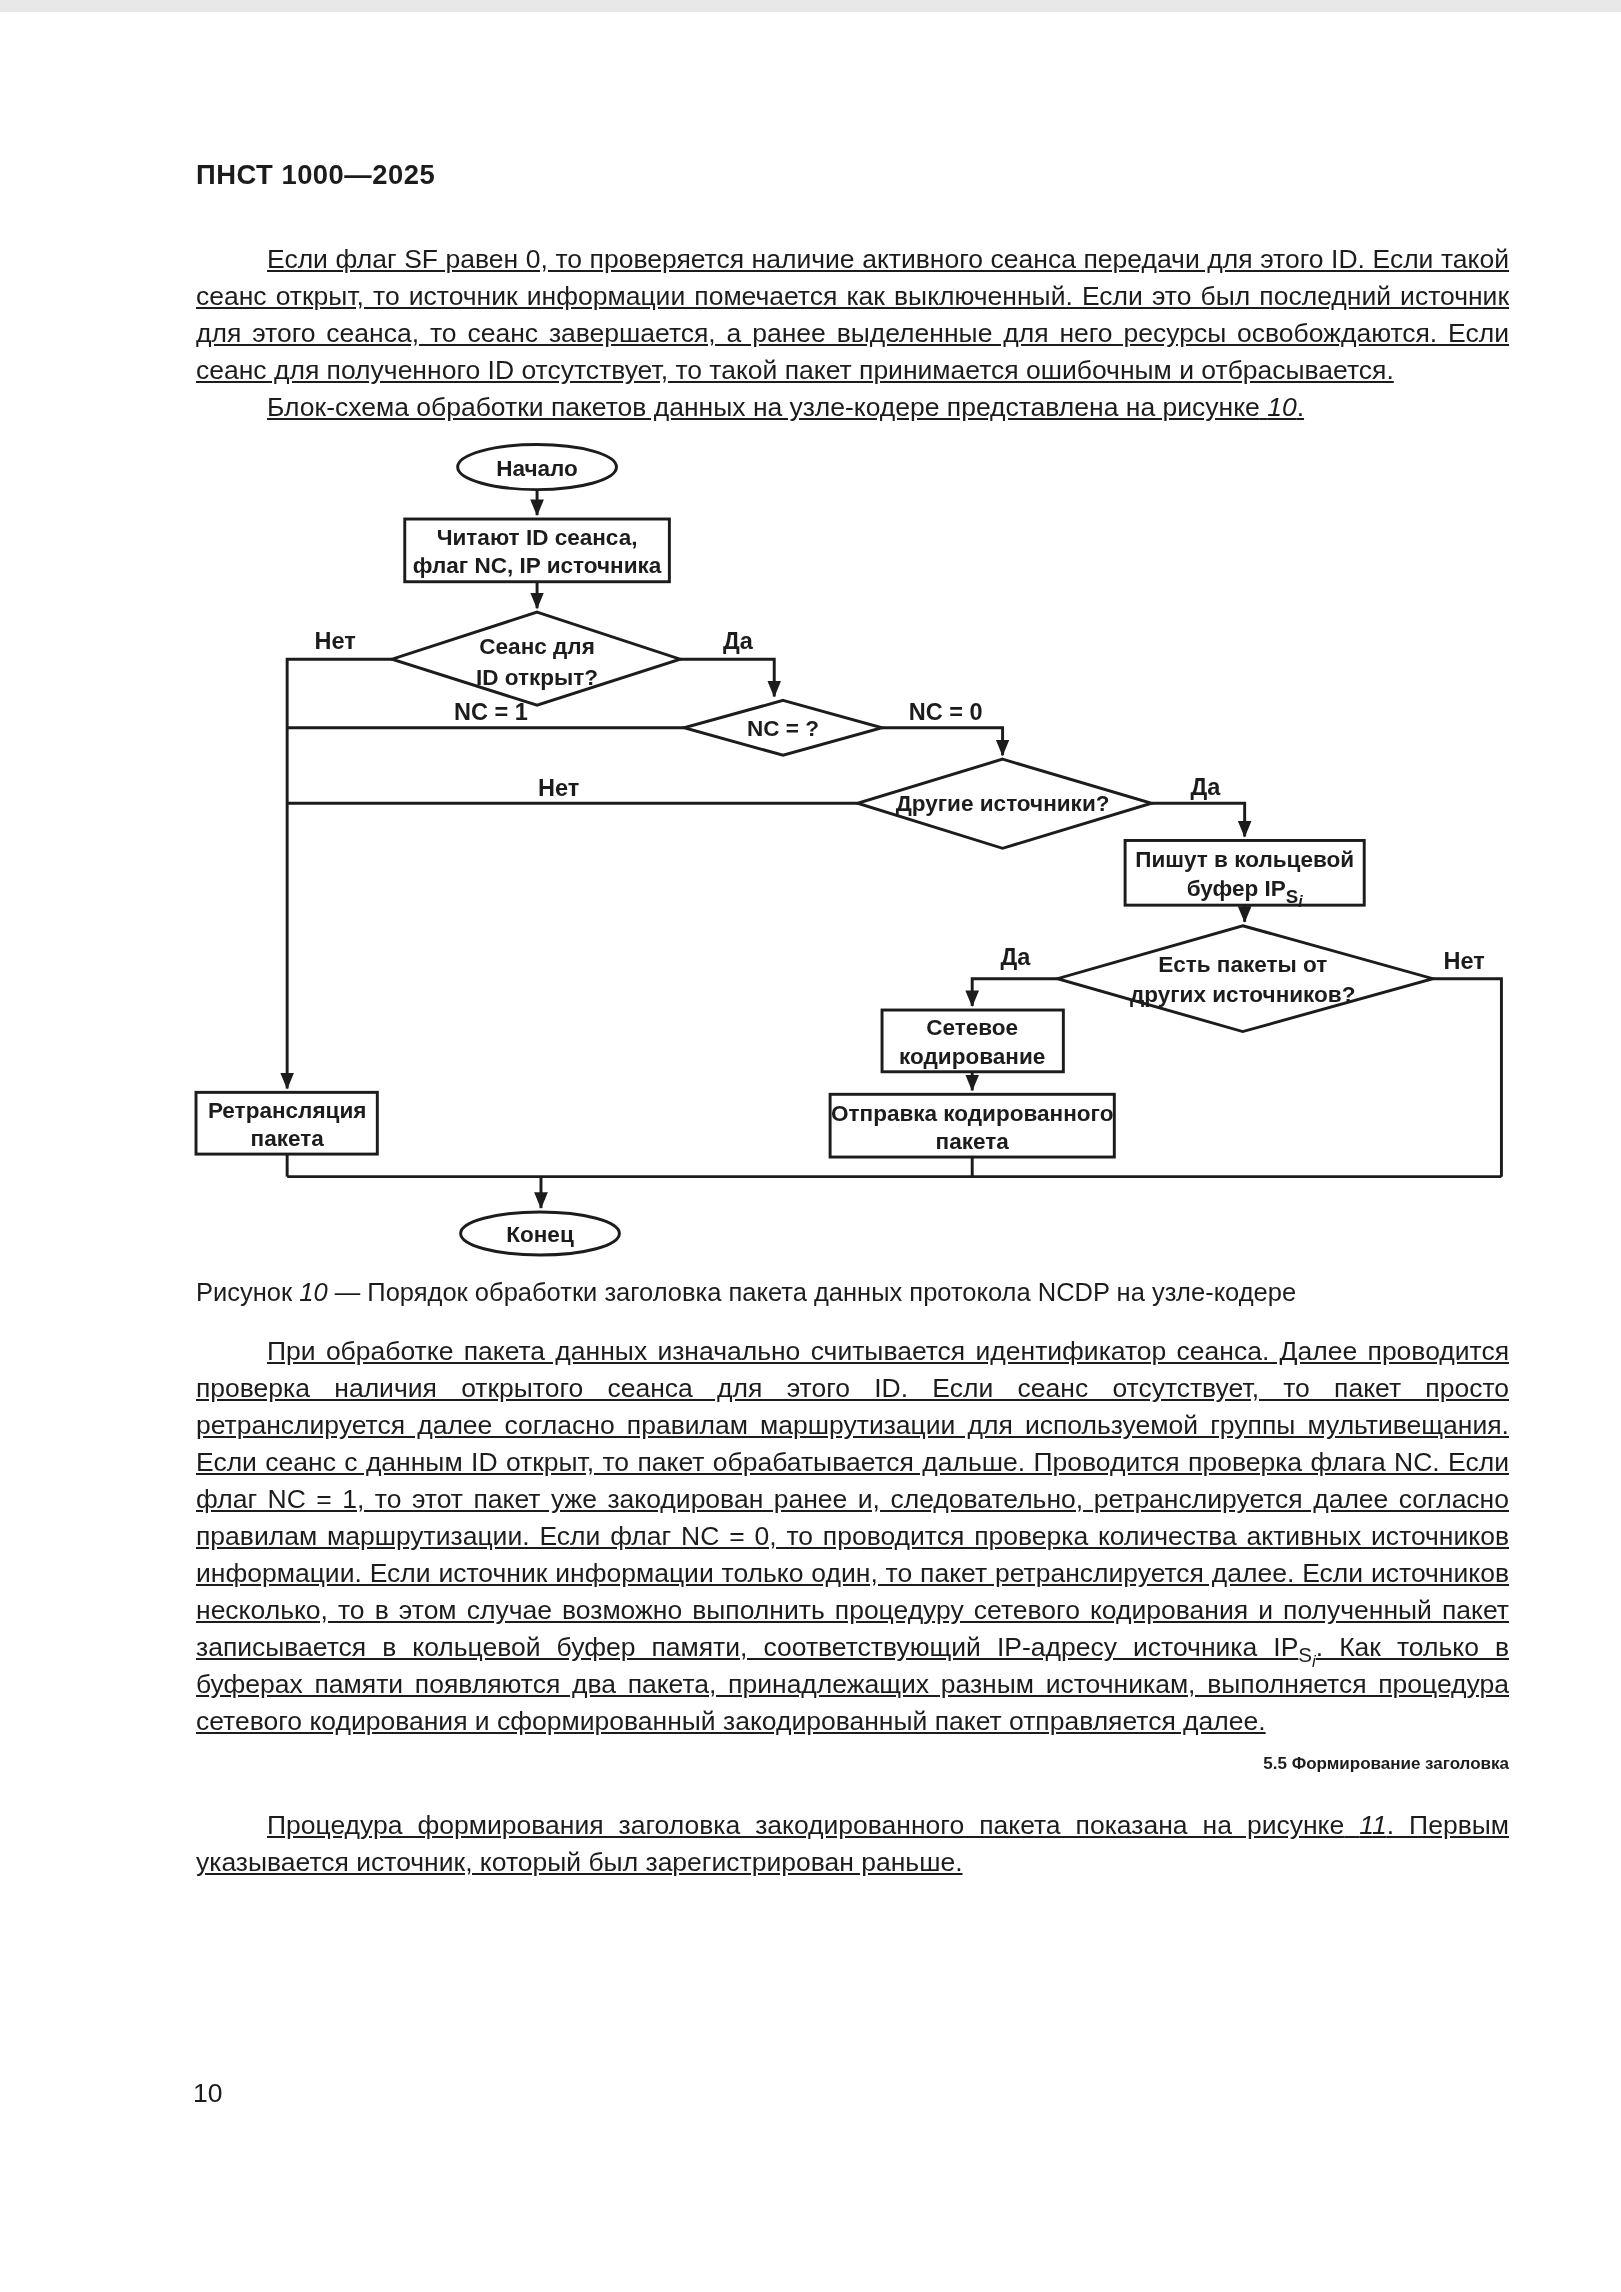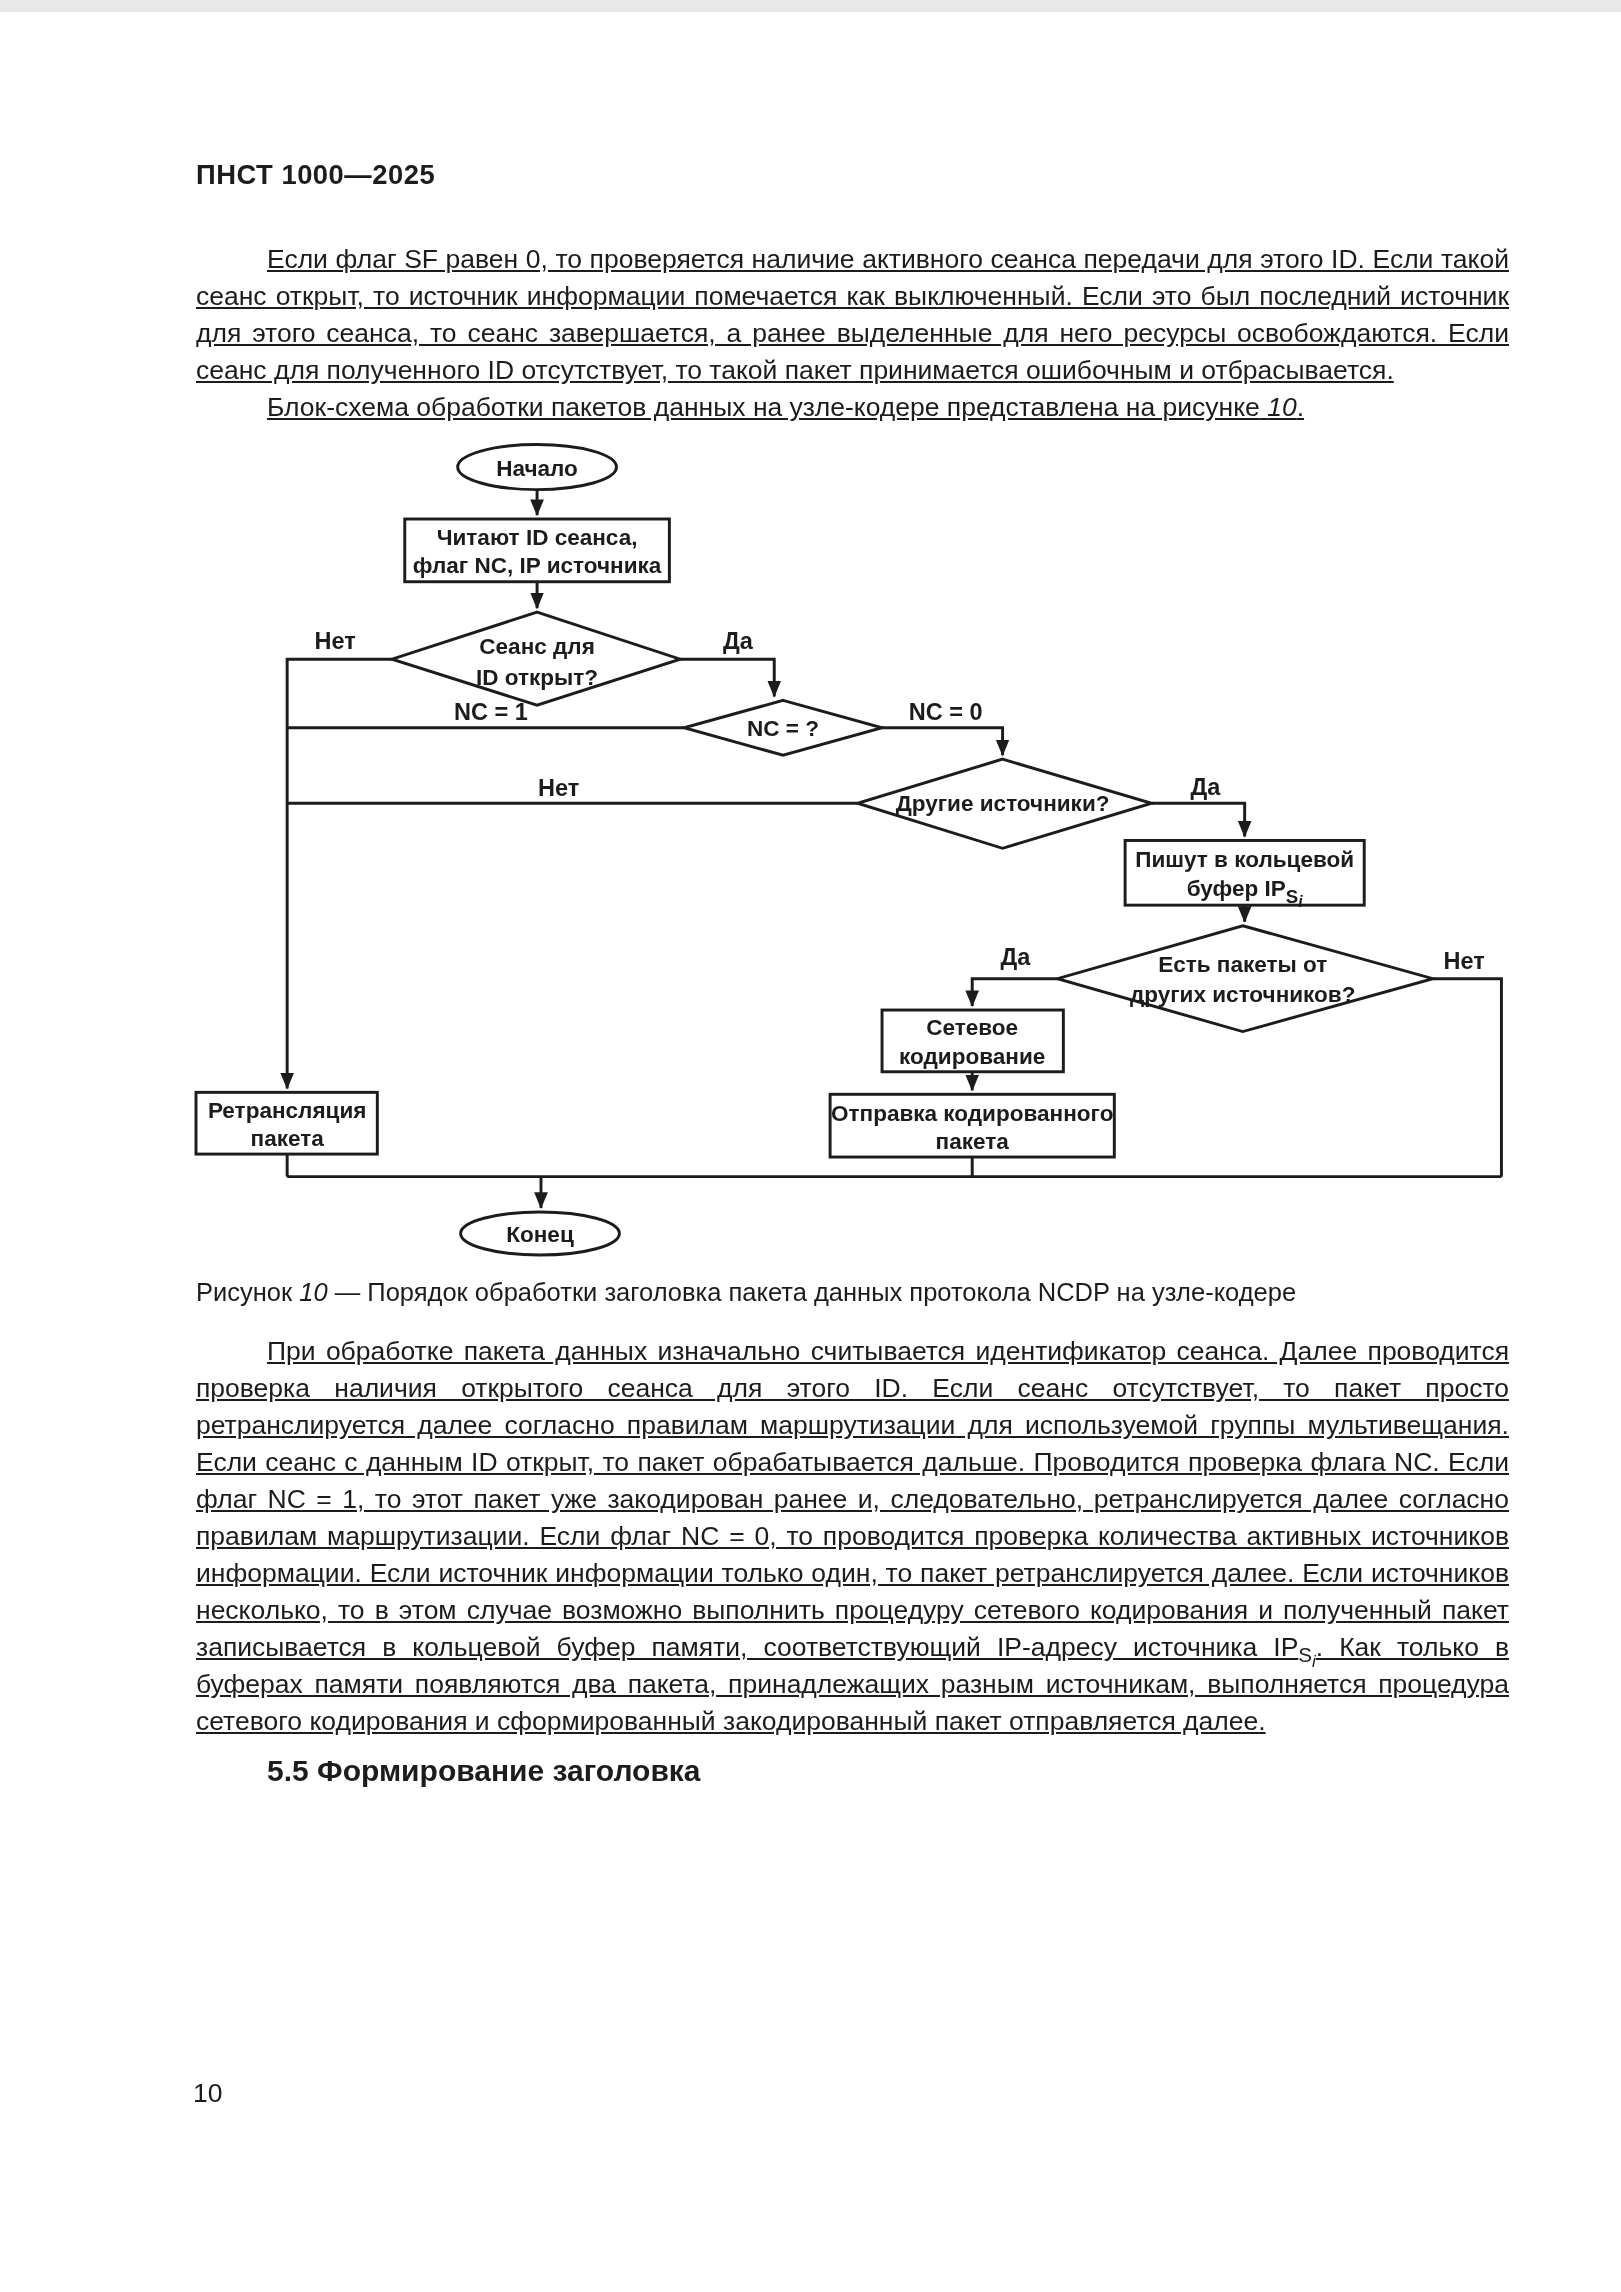--- a/index.html
+++ b/index.html
@@ -27,21 +27,21 @@
   .after-figure { top:1321px; }
   .closing { top:1795px; }
   .fig-caption {
     position:absolute; left:196px; width:1313px; top:1266px;
     font-size:25.5px; text-align:left;
   }
   .fig-caption i { font-style:italic; }
   .section-heading {
     position:absolute; left:196px; width:1313px; top:1742px;
     padding-left:71px; box-sizing:border-box;
-    font-size:30px; font-weight:bold;
+    font-size:17px; font-weight:bold;text-align:right;
   }
   .page-number {
     position:absolute; left:193px; top:2066px;
     font-size:26.5px;
   }
   .flow-svg { position:absolute; left:0; top:0; pointer-events:none; }
   .flow-svg .shape { fill:#ffffff; stroke:#1c1c1c; stroke-width:3; }
   .flow-svg .edge  { fill:none; stroke:#1c1c1c; stroke-width:3; }
   .flow-svg text {
     font-family:"Liberation Sans", sans-serif;
@@ -141,17 +141,20 @@
   </svg>
 
   <div class="fig-caption"><span>Рисунок</span> <i>10</i> <span>— Порядок обработки заголовка пакета данных протокола NCDP на узле-кодере</span></div>
 
   <div class="textblock after-figure">
     <p><span>При обработке пакета данных изначально считывается идентификатор сеанса. Далее проводится проверка наличия открытого сеанса для этого ID. Если сеанс отсутствует, то пакет просто ретранслируется далее согласно правилам маршрутизации для используемой группы мультивещания. Если сеанс с данным ID открыт, то пакет обрабатывается дальше. Проводится проверка флага NC. Если флаг NC = 1, то этот пакет уже закодирован ранее и, следовательно, ретранслируется далее согласно правилам маршрутизации. Если флаг NC = 0, то проводится проверка количества активных источников информации. Если источник информации только один, то пакет ретранслируется далее. Если источников несколько, то в этом случае возможно выполнить процедуру сетевого кодирования и полученный пакет записывается в кольцевой буфер памяти, соответствующий IP-адресу источника IP</span><span class="inline-sub"><span>S</span><span class="inline-subsub">i</span></span><span>. Как только в буферах памяти появляются два пакета, принадлежащих разным источникам, выполняется процедура сетевого кодирования и сформированный закодированный пакет отправляется далее.</span></p>
   </div>
 
   <div class="section-heading"><span>5.5</span> <span>Формирование заголовка</span></div>
 
+  <div class="textblock closing">
+    <p><span>Процедура формирования заголовка закодированного пакета показана на рисунке</span> <i class="fignum">11</i><span>. Первым указывается источник, который был зарегистрирован раньше.</span></p>
+  </div>
 
   <div class="page-number">10</div>
 
 </div>
 
 
 </body></html>

